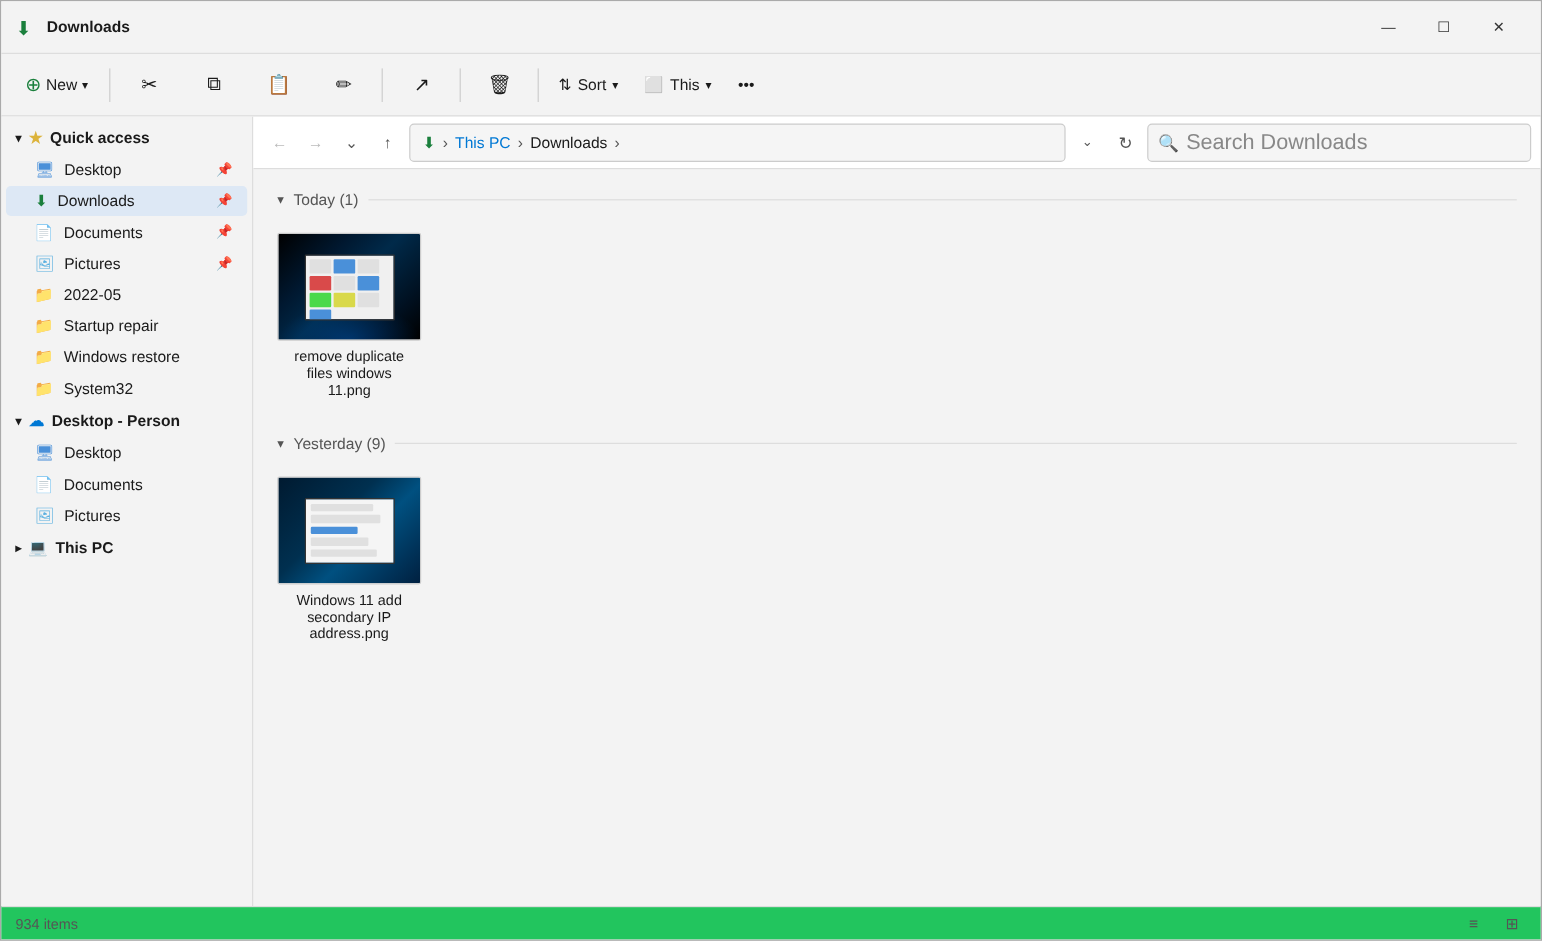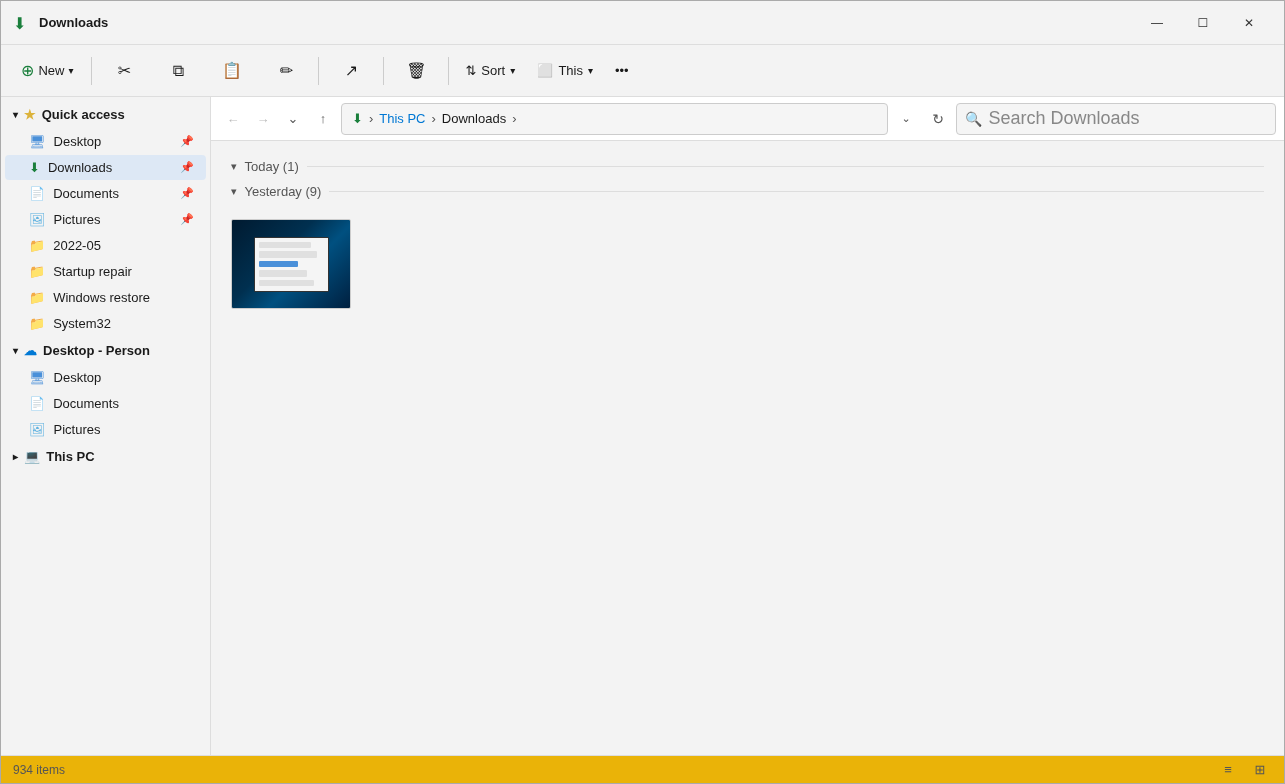--- a/index.html
+++ b/index.html
@@ -330,21 +330,21 @@
       align-items: center;
       justify-content: center;
     }
 
     
     .status-bar {
       display: flex;
       align-items: center;
       justify-content: space-between;
       padding: 4px 12px;
-      background: #eab308;
+      background: #22c55e;
       border-top: 1px solid #ddd;
       height: 28px;
       font-size: 12px;
       color: #555;
       gap: 32px;
     }
     .status-bar-right {
       display: flex;
       align-items: center;
       gap: 8px;
@@ -520,40 +520,63 @@
         <span class="search-placeholder">Search Downloads</span>
       </div>
     </div>
 
     <div class="file-view">
 
       <div class="group-header">
         <span style="font-size:11px; color:#555;">▾</span>
         <span>Today (1)</span>
         <div class="group-divider"></div>
+      </div>
+      <div class="files-grid">
+        <div class="file-item">
+          <div class="file-thumbnail thumb-1">
+            <div class="thumb-glow"></div>
+            <div class="thumb-inner">
+              <div class="thumb-inner-content">
+                <div class="mini-block"></div>
+                <div class="mini-block blue"></div>
+                <div class="mini-block"></div>
+                <div class="mini-block red"></div>
+                <div class="mini-block"></div>
+                <div class="mini-block blue"></div>
+                <div class="mini-block green"></div>
+                <div class="mini-block yellow"></div>
+                <div class="mini-block"></div>
+                <div class="mini-block blue"></div>
+              </div>
+            </div>
+          </div>
+          <span class="file-name">remove duplicate files windows 11.png</span>
+        </div>
       </div>
 
       <div class="group-header">
         <span style="font-size:11px; color:#555;">▾</span>
         <span>Yesterday (9)</span>
         <div class="group-divider"></div>
       </div>
       <div class="files-grid">
         <div class="file-item">
           <div class="file-thumbnail thumb-2">
             <div class="thumb-inner" style="background: #fff;">
               <div style="width:100%; height:100%; background: #f5f5f5; padding:4px; display:flex; flex-direction:column; gap:3px;">
                 <div style="height:8px; background:#e0e0e0; border-radius:1px; width:80%;"></div>
                 <div style="height:8px; background:#e0e0e0; border-radius:1px; width:90%;"></div>
                 <div style="height:8px; background:#4a90d9; border-radius:1px; width:60%;"></div>
                 <div style="height:8px; background:#e0e0e0; border-radius:1px; width:75%;"></div>
                 <div style="height:8px; background:#e0e0e0; border-radius:1px; width:85%;"></div>
               </div>
             </div>
           </div>
+          <span class="file-name">Windows 11 add secondary IP address.png</span>
         </div>
       </div>
     </div>
   </div>
 </div>
 
 <div class="status-bar">
   <span>934 items</span>
   <div class="status-bar-right">
     <button class="view-toggle-btn">≡</button>

